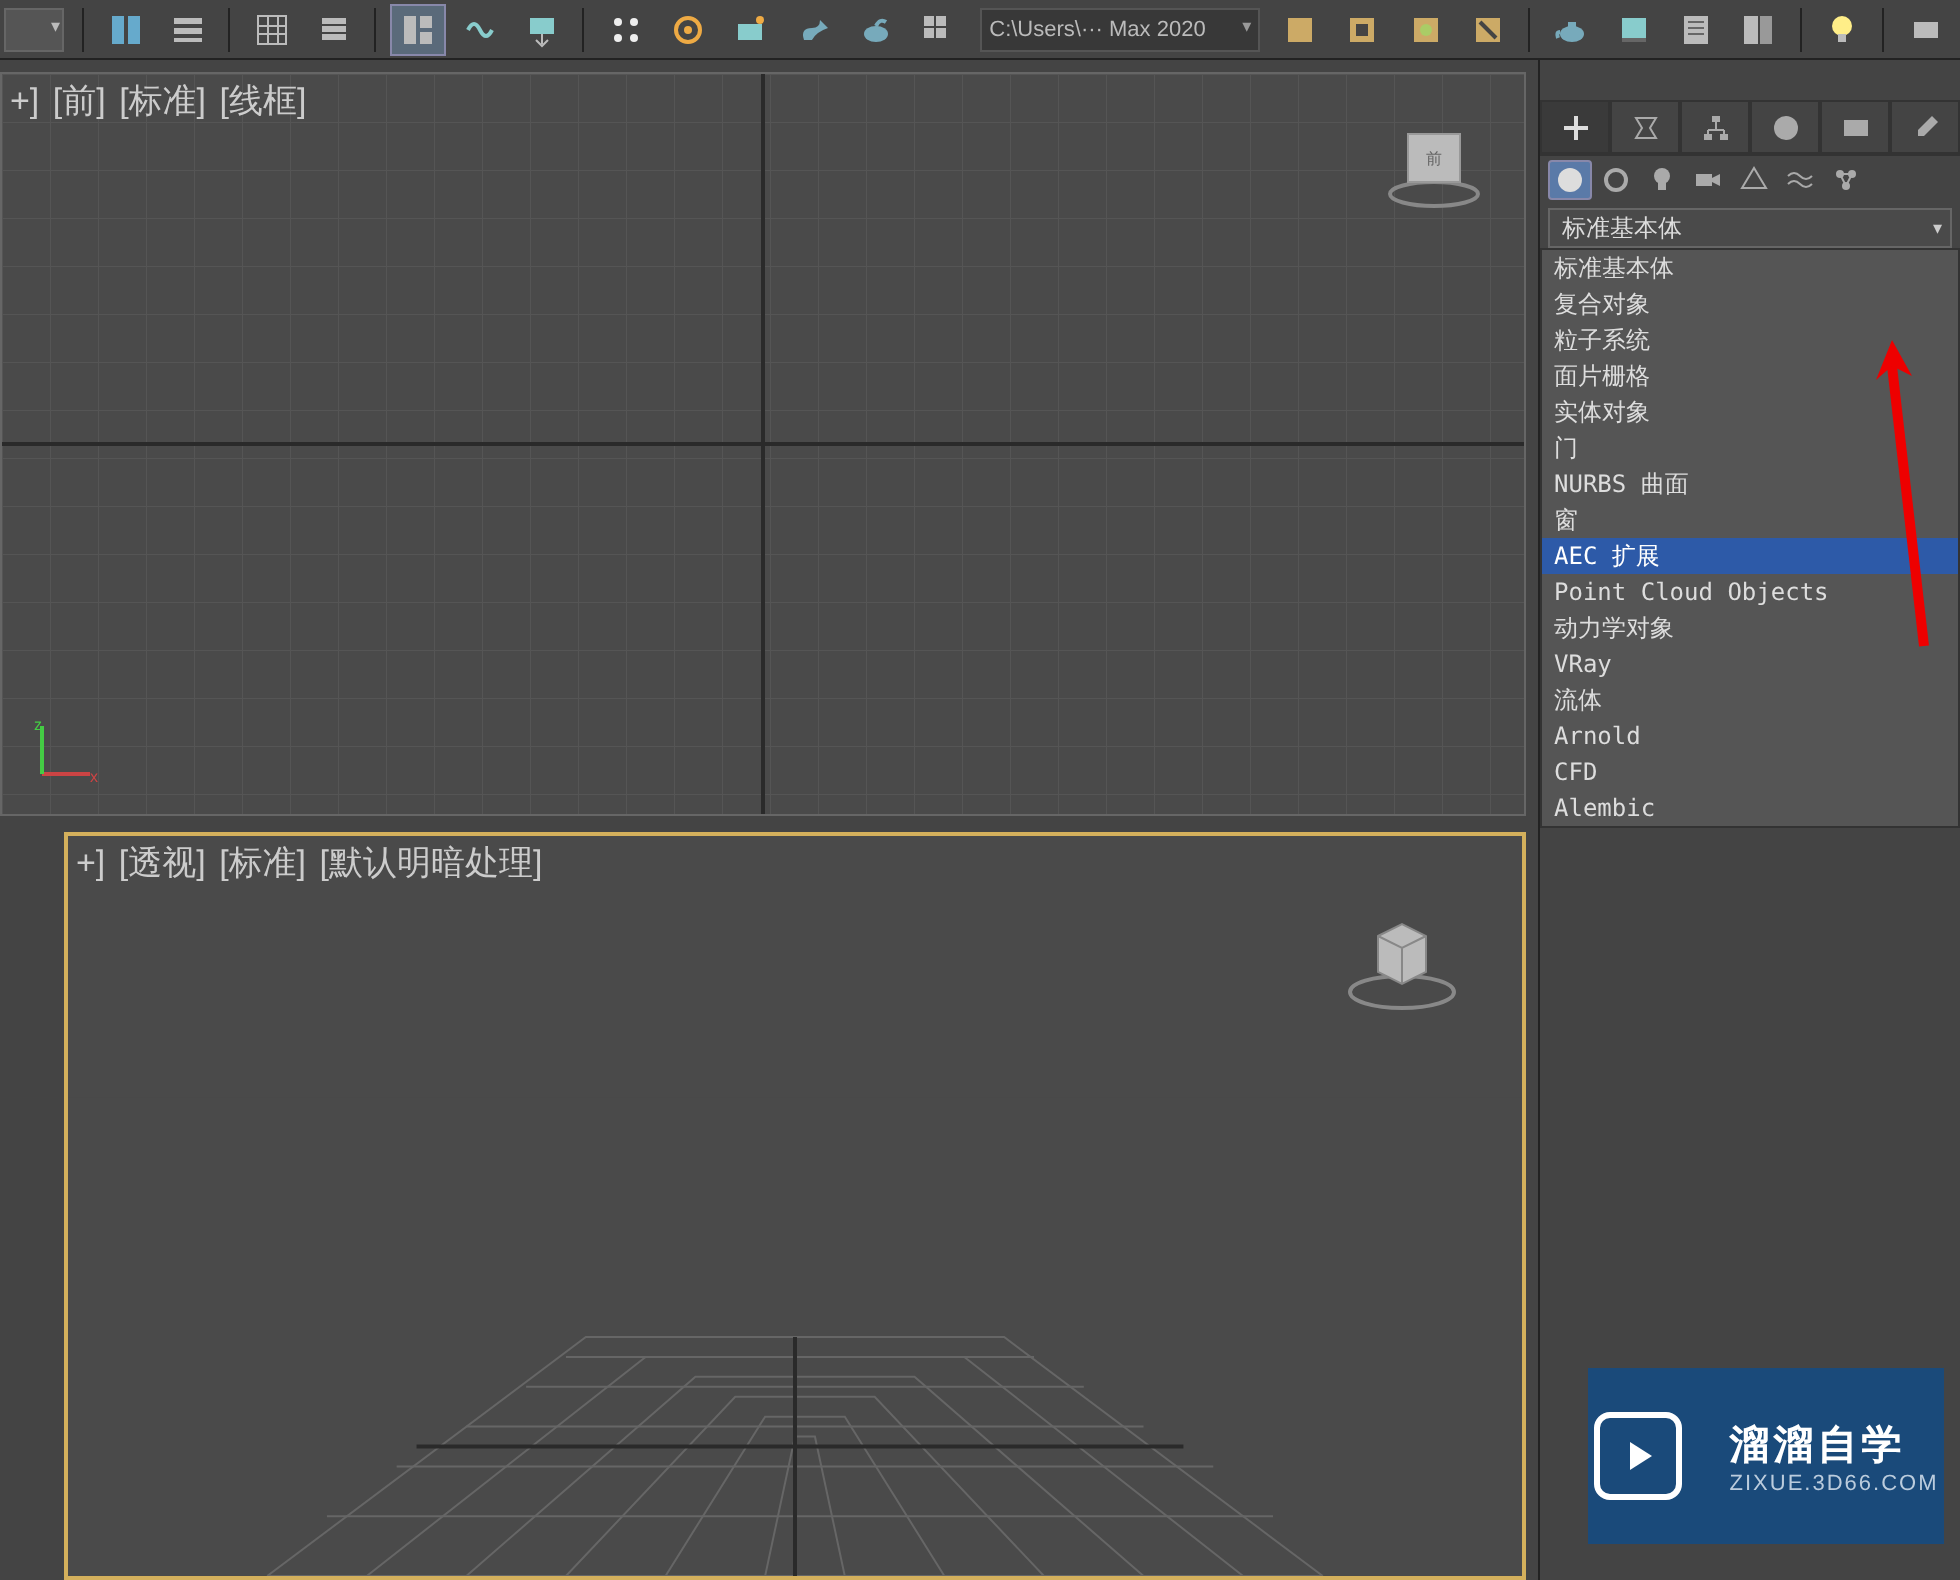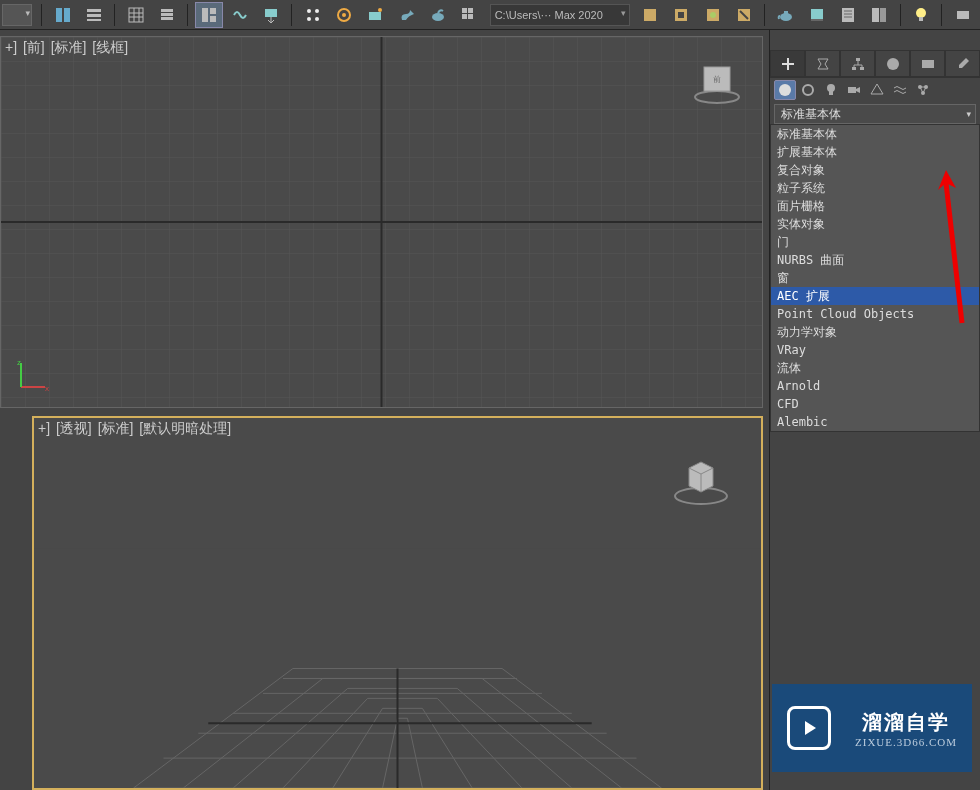--- a/index.html
+++ b/index.html
@@ -10,43 +10,43 @@
 .sep{width:1px;height:22px;background:#222;margin:0 4px;}
 .tb-btn{width:28px;height:26px;background:#444;border:1px solid transparent;margin:0 1px;display:flex;align-items:center;justify-content:center;cursor:pointer;}
 .tb-btn.active{background:#5a6a7a;border:1px solid #88a;}
 .ic{width:18px;height:18px;display:block;}
 .path-field{flex:0 0 140px;height:22px;background:#383838;border:1px solid #555;padding:0 4px;font-size:11px;color:#bbb;display:flex;align-items:center;margin:0 4px;position:relative;}
 .path-field::after{content:'▾';position:absolute;right:3px;top:3px;font-size:9px;color:#999;}
 .workspace{position:absolute;top:30px;left:0;right:0;bottom:0;display:flex;}
 .viewports{flex:1;display:flex;flex-direction:column;gap:8px;padding:6px 6px 0 0;}
 .vp{flex:1;background:#4a4a4a;border:1px solid #666;position:relative;overflow:hidden;}
 .vp.active{border:2px solid #d4b05c;margin-left:32px;}
-.vp-label{position:absolute;top:2px;left:4px;font-size:14px;color:#ccc;z-index:5;}
+.vp-label{position:absolute;top:2px;left:4px;font-size:17px;color:#ccc;z-index:5;}
 .vp-label span{margin-right:2px;}
 .grid-bg{position:absolute;inset:0;}
 .axis-gizmo{position:absolute;left:14px;bottom:14px;width:36px;height:36px;}
 .viewcube{position:absolute;right:20px;top:18px;width:50px;height:50px;}
 .side-panel{width:211px;background:#444;border-left:1px solid #222;display:flex;flex-direction:column;position:relative;}
 .tabs{display:flex;height:28px;margin-top:20px;background:#444;border-bottom:1px solid #333;}
 .tab{flex:1;display:flex;align-items:center;justify-content:center;cursor:pointer;border:1px solid #333;background:#444;}
 .tab.active{background:#3a3a3a;}
 .category-icons{display:flex;height:24px;padding:2px 4px;gap:1px;align-items:center;flex-wrap:wrap;}
 .cat-btn{width:22px;height:20px;display:flex;align-items:center;justify-content:center;cursor:pointer;border:1px solid transparent;}
 .cat-btn.active{background:#5a7aa8;border-color:#88a;border-radius:2px;}
 .combo{height:20px;background:#4a4a4a;border:1px solid #666;margin:2px 4px 0;padding:0 6px;font-size:12px;color:#ddd;display:flex;align-items:center;position:relative;}
 .combo::after{content:'▾';position:absolute;right:4px;font-size:9px;color:#ccc;}
 .dropdown-list{background:#555;border:1px solid #333;margin:0;}
 .dd-item{height:18px;padding:0 6px;font-size:12px;color:#ddd;display:flex;align-items:center;cursor:pointer;font-family:"SimSun",monospace;}
 .dd-item.selected{background:#2d5aa8;color:#fff;}
 .arrow-annotation{position:absolute;right:8px;top:138px;pointer-events:none;z-index:20;}
-.watermark{position:absolute;right:8px;bottom:18px;width:200px;height:88px;background:#1a4a7a;display:flex;align-items:center;justify-content:center;gap:24px;z-index:15;text-align:center;}
+.watermark{position:absolute;right:8px;bottom:18px;width:178px;height:88px;background:#1a4a7a;display:flex;align-items:center;justify-content:center;gap:24px;z-index:15;}
 .watermark-ic{width:44px;height:44px;border:3px solid #fff;border-radius:8px;display:flex;align-items:center;justify-content:center;}
 .watermark-txt{color:#fff;display:flex;flex-direction:column;}
 .wm-main{font-size:20px;font-weight:bold;letter-spacing:2px;}
-.wm-sub{font-size:11px;letter-spacing:1px;color:#bcd;font-family:Liberation Serif, serif;}
+.wm-sub{font-size:11px;letter-spacing:1px;color:#bcd;}
 </style>
 </head>
 <body>
 
 <div class="toolbar">
   <div class="tb-dd"></div>
   <div class="sep"></div>
   <div class="tb-btn">
       <svg class="ic" viewBox="0 0 18 18">
         <rect x="2" y="2" width="6" height="14" fill="#6ac"></rect>
@@ -359,21 +359,20 @@
           </svg>
         </div>
     </div>
 
     <div class="combo">
       <span>标准基本体</span>
     </div>
 
     <div class="dropdown-list" id="dd-list">
         <div class="dd-item">标准基本体</div>
-        <div class="dd-item">扩展基本体</div>
         <div class="dd-item">复合对象</div>
         <div class="dd-item">粒子系统</div>
         <div class="dd-item">面片栅格</div>
         <div class="dd-item">实体对象</div>
         <div class="dd-item">门</div>
         <div class="dd-item">NURBS 曲面</div>
         <div class="dd-item">窗</div>
         <div class="dd-item selected">AEC 扩展</div>
         <div class="dd-item">Point Cloud Objects</div>
         <div class="dd-item">动力学对象</div>

